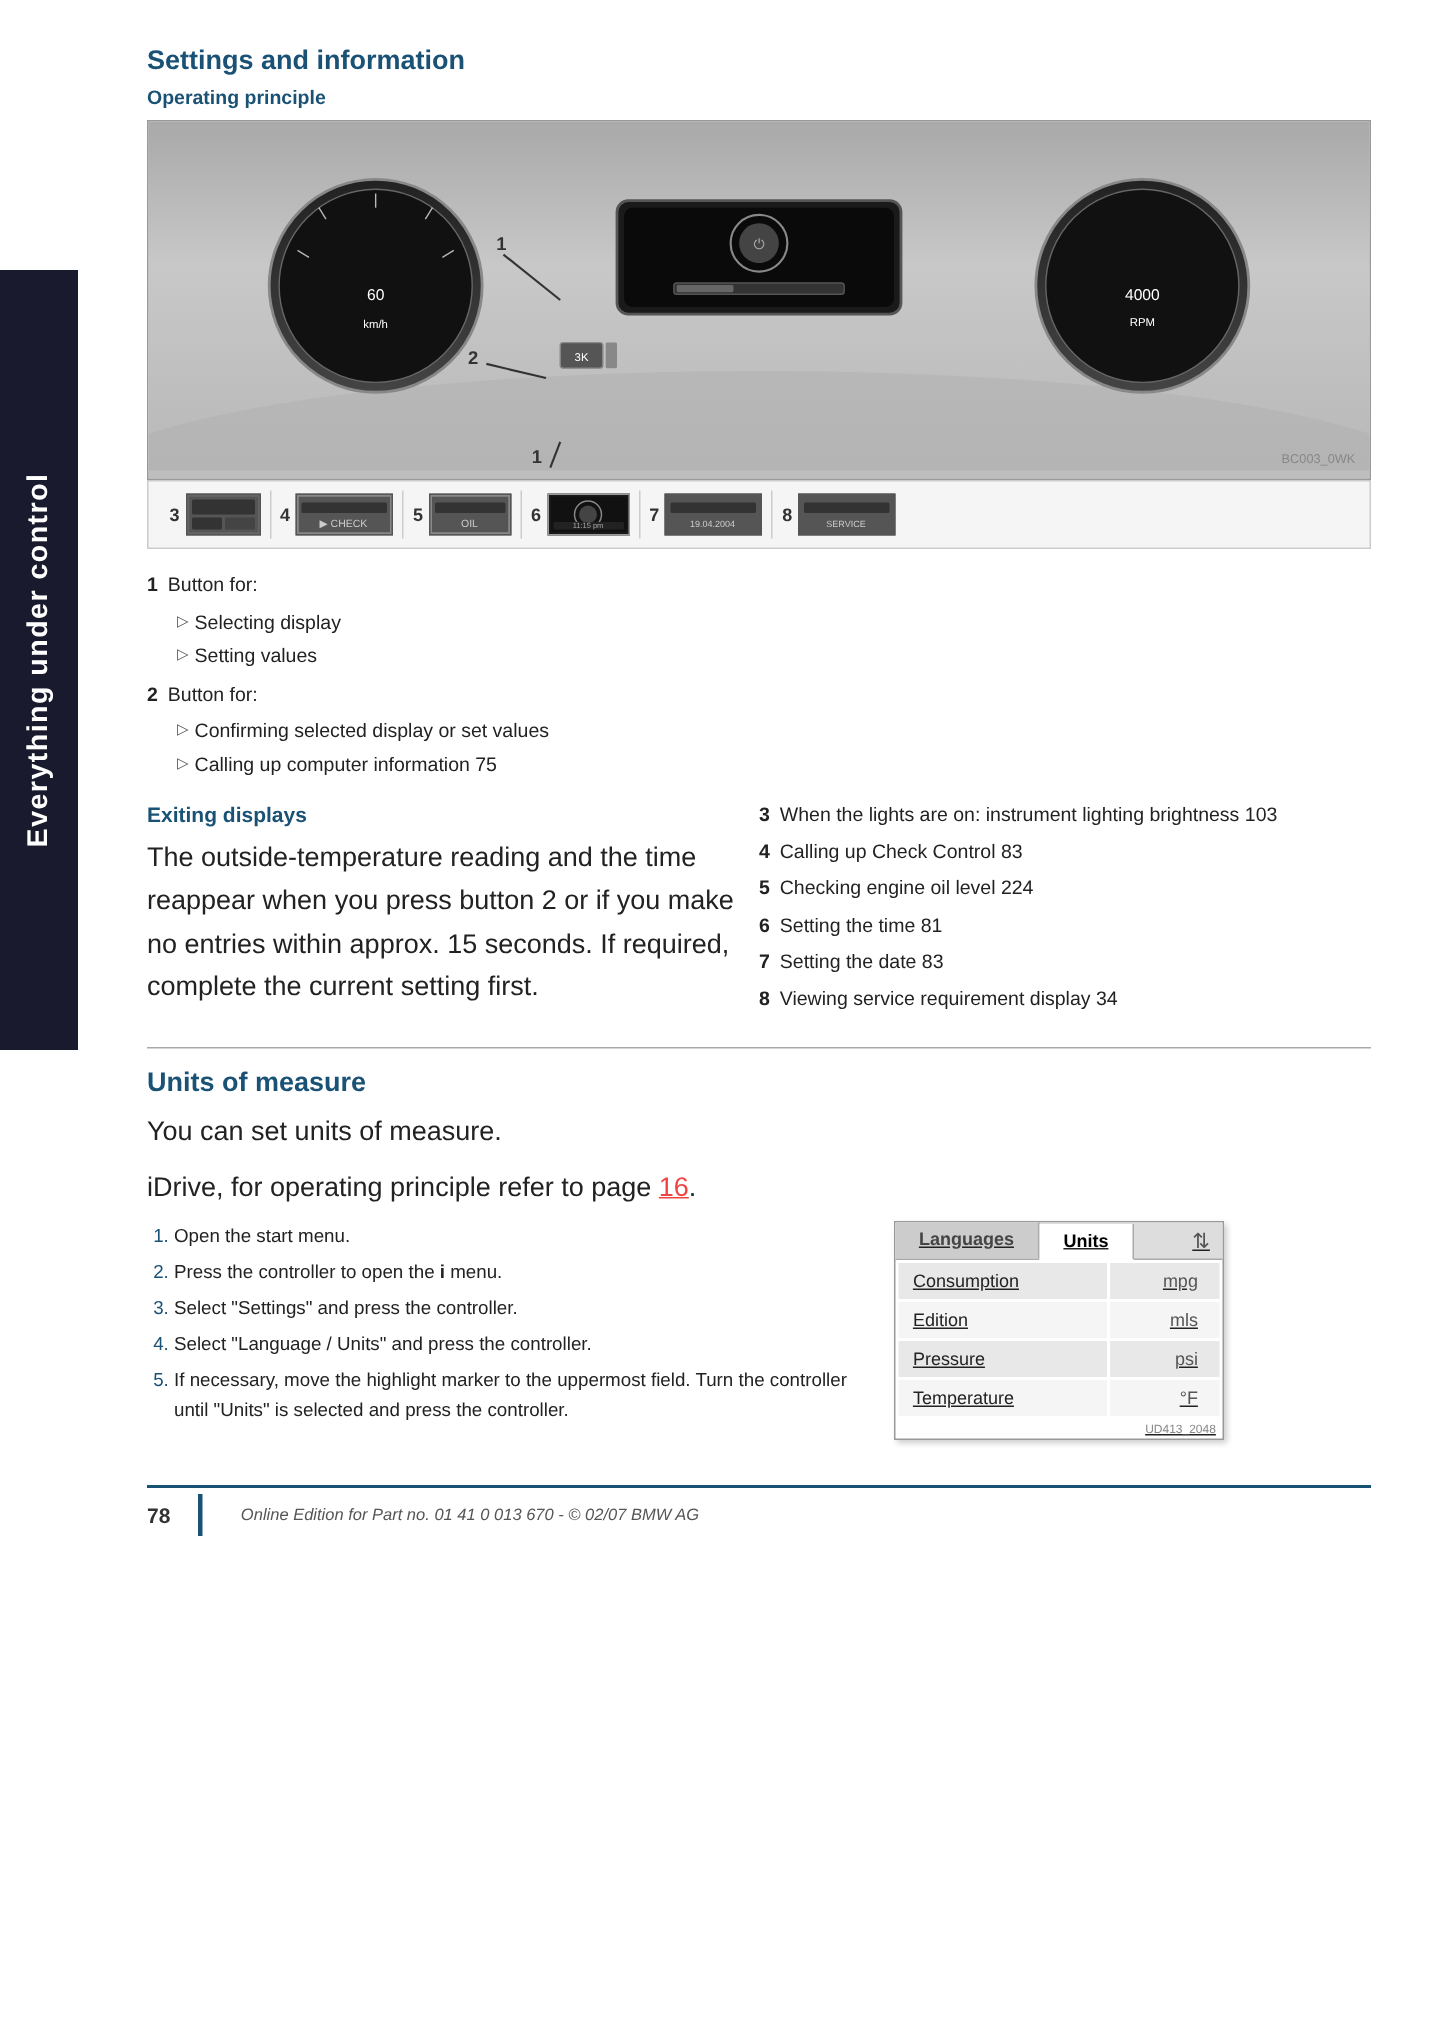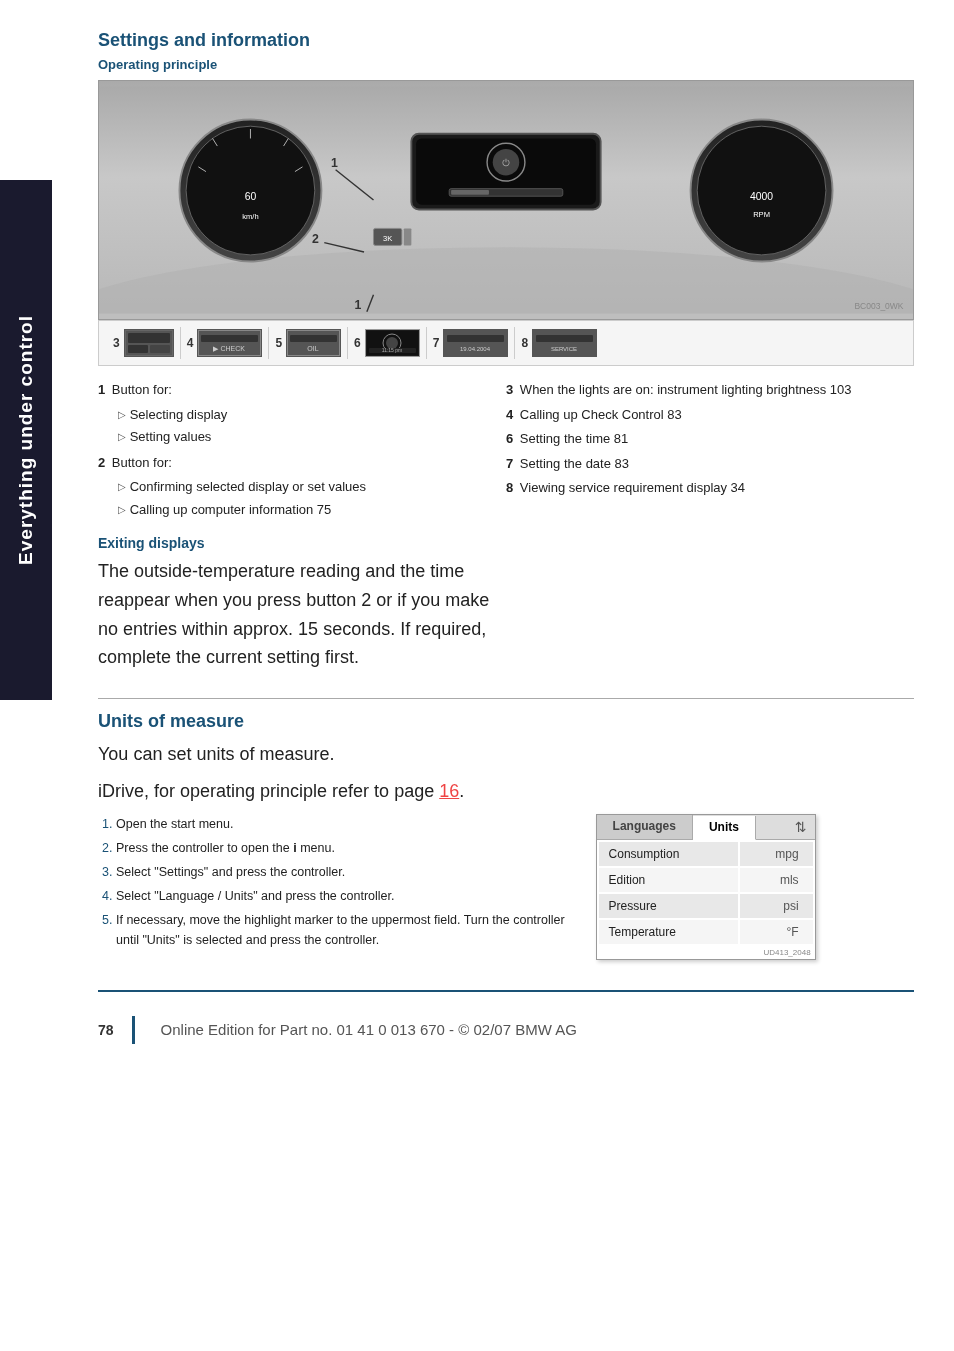--- a/index.html
+++ b/index.html
@@ -95,20 +95,21 @@
       color: #fff;
     }
     .control-box-wide {
       width: 60px;
     }
 
     
     .two-col {
       display: flex;
       margin-bottom: 18px;
+      align-items: flex-end;
     }
     .col-left { flex: 1; }
     .col-right { flex: 1; }
 
     .bullet-item {
       margin-bottom: 5px;
       line-height: 1.5;
     }
     .bullet-item .num {
       font-weight: bold;
@@ -179,20 +180,21 @@
     }
     .units-left { flex: 1.2; }
     .units-right { flex: 0.8; }
 
     
     .units-screenshot {
       border: 1px solid #999;
       width: 220px;
       background: #fff;
       box-shadow: 2px 2px 4px rgba(0,0,0,0.2);
+      text-decoration: underline;
     }
     .units-screenshot-header {
       display: flex;
       background: #ddd;
       border-bottom: 1px solid #aaa;
     }
     .units-tab {
       padding: 4px 16px;
       font-size: 12px;
       font-weight: bold;
@@ -230,33 +232,34 @@
     .units-table td:last-child {
       color: #555;
       text-align: right;
       padding-right: 14px;
     }
 
     
     .page-footer {
       margin-top: 30px;
       border-top: 2px solid #1a5276;
-      padding-top: 24px;
+      padding-top: 4px;
       display: flex;
       align-items: center;
       gap: 18px;
     }
     .page-num {
       font-size: 14px;
       font-weight: bold;
       color: #333;
     }
     .footer-text {
-      font-size: 15px;
+      font-size: 11px;
       color: #555;
+      font-style: italic;
     }
 
     
     .dash-area {
       width: 100%;
       height: 240px;
       background: linear-gradient(to bottom, #aaa 0%, #c5c5c5 30%, #d8d8d8 70%, #ccc 100%);
       position: relative;
       border: 1px solid #999;
       margin-bottom: 0;
@@ -440,20 +443,24 @@
     </div>
 
     <div class="col-right">
       <div class="bullet-item">
         <span class="num">3</span>
         <span>When the lights are on: instrument lighting brightness   103</span>
       </div>
       <div class="bullet-item">
         <span class="num">4</span>
         <span>Calling up Check Control   83</span>
+      </div>
+      <div class="bullet-item">
+        <span class="num">5</span>
+        <span>Checking engine oil level   224</span>
       </div>
       <div class="bullet-item">
         <span class="num">6</span>
         <span>Setting the time   81</span>
       </div>
       <div class="bullet-item">
         <span class="num">7</span>
         <span>Setting the date   83</span>
       </div>
       <div class="bullet-item">

